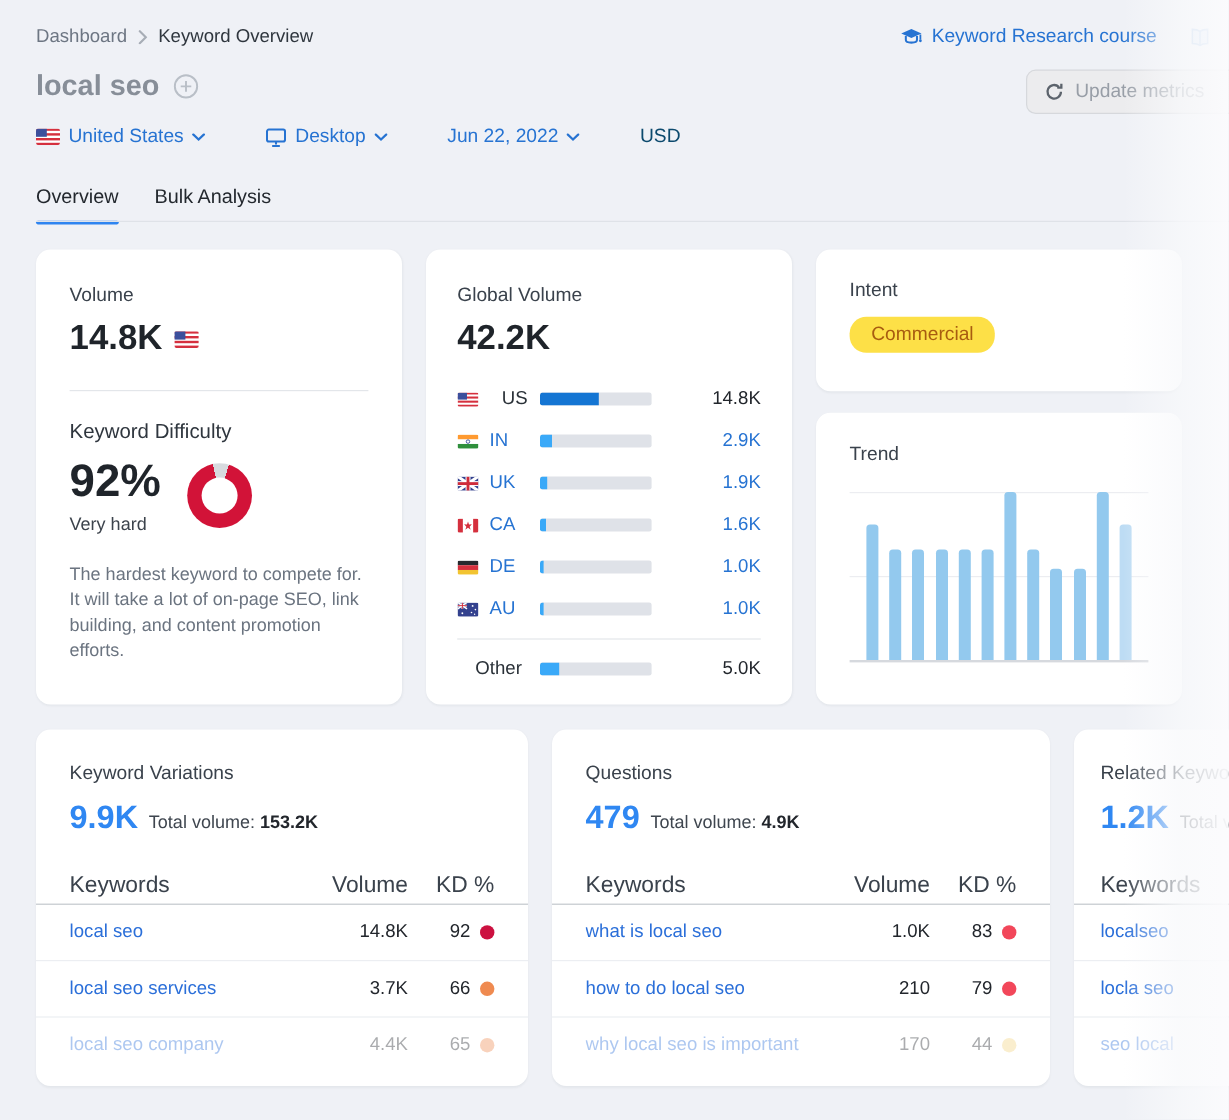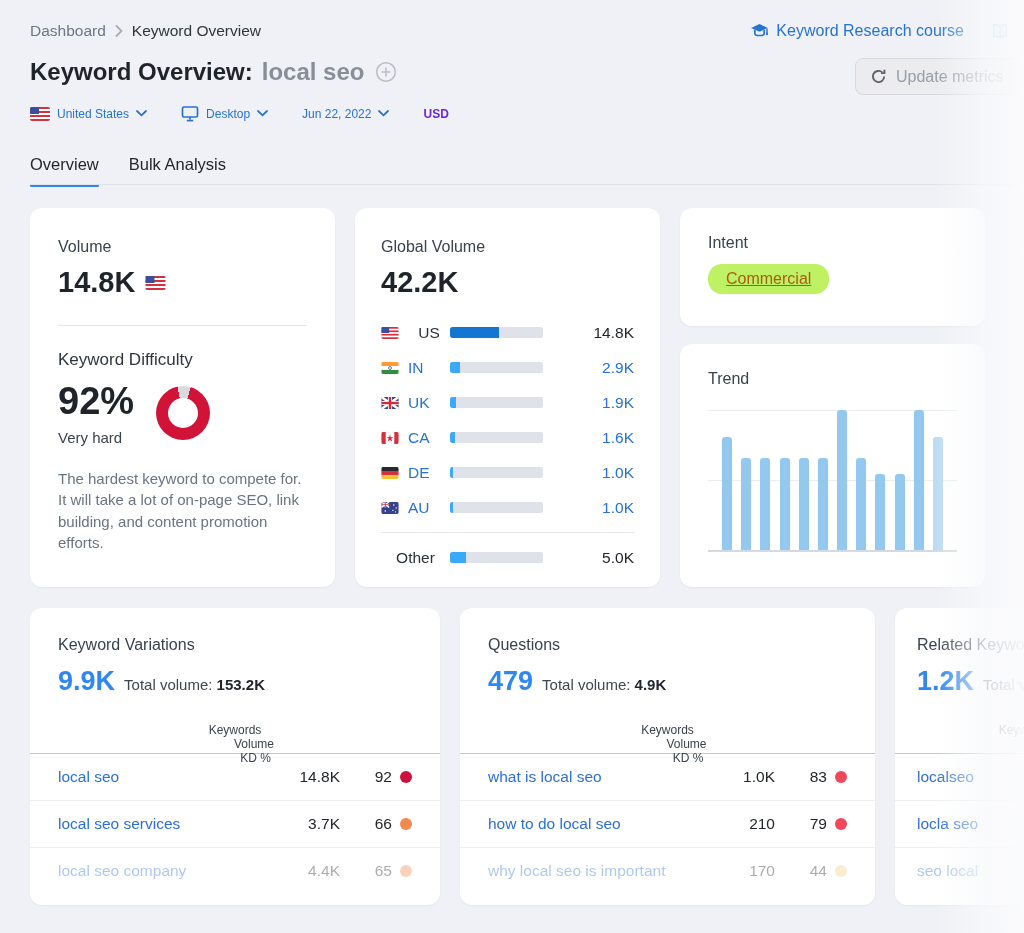--- a/index.html
+++ b/index.html
@@ -18,23 +18,23 @@
   
   .title-row{position:absolute;top:58px;left:30px;display:flex;align-items:center;gap:9px;}
   .page-title{font-size:24px;font-weight:bold;color:#1f242a;}
   .page-title-kw{font-size:24px;font-weight:bold;color:#878e98;}
   .update-btn{position:absolute;top:58px;left:855px;width:210px;height:37px;
       background:#ececee;border:1px solid #d6d8dc;border-radius:8px;
       display:flex;align-items:center;gap:9px;padding:0 14px;box-sizing:border-box;
       font-size:16px;color:#989ea7;cursor:pointer;font-family:inherit;}
 
   
-  .filters{position:absolute;top:105px;left:30px;display:flex;align-items:center;gap:34px;font-size:12px;}
+  .filters{position:absolute;top:105px;left:30px;display:flex;align-items:center;gap:50px;font-size:16px;}
   .filter{display:flex;align-items:center;gap:7px;color:#2673d2;cursor:pointer;}
-  .filter-currency{color:#6d28d9;cursor:default;font-weight:bold;}
+  .filter-currency{color:#0c4a6e;cursor:default;}
 
   
   .tabs{position:absolute;top:155px;left:30px;display:flex;gap:30px;font-size:16.5px;}
   .tab{padding-bottom:12px;color:#23282e;cursor:pointer;position:relative;}
   .tab.active{font-weight:normal;text-align:right;}
   .tab.active::after{content:'';position:absolute;left:0;right:0;bottom:-1px;height:3px;
       background:#2e84f0;border-radius:2px;}
   .tabs-divider{position:absolute;top:184px;left:30px;right:0;height:1px;background:#dfe2e8;}
 
   
@@ -66,39 +66,39 @@
   .gv-row .flag{margin-right:9px;}
   .gv-label{width:42px;color:#2673d2;}
   .gv-label.dark{color:#2a3138;text-align:center;}
   .gv-track{width:93px;height:11px;background:#dfe2e8;border-radius:2px;overflow:hidden;}
   .gv-fill{display:block;height:100%;border-radius:2px 0 0 2px;}
   .gv-value{margin-left:auto;color:#2673d2;}
   .gv-value.dark{color:#22262c;}
   .gv-sep{height:1px;background:#e3e6ea;margin:7px 0;}
 
   
-  .intent-badge{display:inline-block;margin-top:12px;background:#bef264;color:#a85c10;
-      font-size:16px;padding:6px 18px;border-radius:14px;text-decoration:underline;}
+  .intent-badge{display:inline-block;margin-top:12px;background:#fde047;color:#a85c10;
+      font-size:16px;padding:6px 18px;border-radius:14px;}
 
   
   .trend-chart{position:relative;margin-top:22px;height:142px;}
   .grid{position:absolute;left:0;right:0;height:1px;background:#ecedf1;}
   .grid.base{background:#d6d9de;height:2px;}
   .trend-bars{position:absolute;left:14px;right:14px;bottom:2px;top:0;
       display:flex;align-items:flex-end;justify-content:space-between;}
   .tbar{width:10px;border-radius:3px 3px 0 0;}
 
   
   .stat-head{padding:0 28px;}
   .stat-line{display:flex;align-items:baseline;gap:9px;margin-top:12px;}
   .stat-num{font-size:27px;font-weight:bold;color:#2f87f2;}
   .stat-total{font-size:15px;color:#3f464f;}
   .stat-total b{color:#22262c;}
   .t-head{display:flex;align-items:center;padding:0 28px;height:30px;margin-top:26px;
-      font-size:12px;color:#3a424c;border-bottom:1px solid #c3c7cd;flex-direction:column;}
+      font-size:19px;color:#3a424c;border-bottom:1px solid #c3c7cd;}
   .t-row{display:flex;align-items:center;padding:0 28px;height:46px;font-size:15.5px;
       border-bottom:1px solid #eceef2;}
   .t-row:last-child{border-bottom:none;}
   .col-kw{flex:1;min-width:0;}
   .col-vol{width:78px;text-align:right;}
   .col-kd{width:72px;text-align:right;display:flex;justify-content:flex-end;align-items:center;gap:8px;}
   .t-head .col-kd{display:flex;}
   .kw-link{color:#2b6fd9;cursor:pointer;white-space:nowrap;overflow:hidden;}
   .kd-dot{width:12px;height:12px;border-radius:50%;display:inline-block;}
   .t-row.faded{opacity:.38;justify-content:center;}
@@ -140,21 +140,20 @@
       <span style="opacity:.85">
         <svg width="20" height="17" viewBox="0 0 18 16">
             <path d="M9 3C7.5 1.8 5.5 1.4 3 1.4v11c2.5 0 4.5.4 6 1.6 1.5-1.2 3.5-1.6 6-1.6v-11C12.5 1.4 10.5 1.8 9 3z" fill="#d7e5f6" stroke="#8fb6e4" stroke-width="1.2"></path>
             <path d="M9 3v11" stroke="#8fb6e4" stroke-width="1.2"></path>
           </svg>
       </span>
     </div>
   </div>
 
   <div class="title-row">
-    <span class="page-title">Keyword Overview:</span>
     <span class="page-title-kw">local seo</span>
     <span style="margin-left:2px;">
       <svg width="22" height="22" viewBox="0 0 22 22">
           <circle cx="11" cy="11" r="9.3" fill="none" stroke="#b9bfc7" stroke-width="1.6"></circle>
           <path d="M11 6.6v8.8M6.6 11h8.8" stroke="#b9bfc7" stroke-width="1.6"></path>
         </svg>
     </span>
   </div>
   <button class="update-btn">
     <span>

